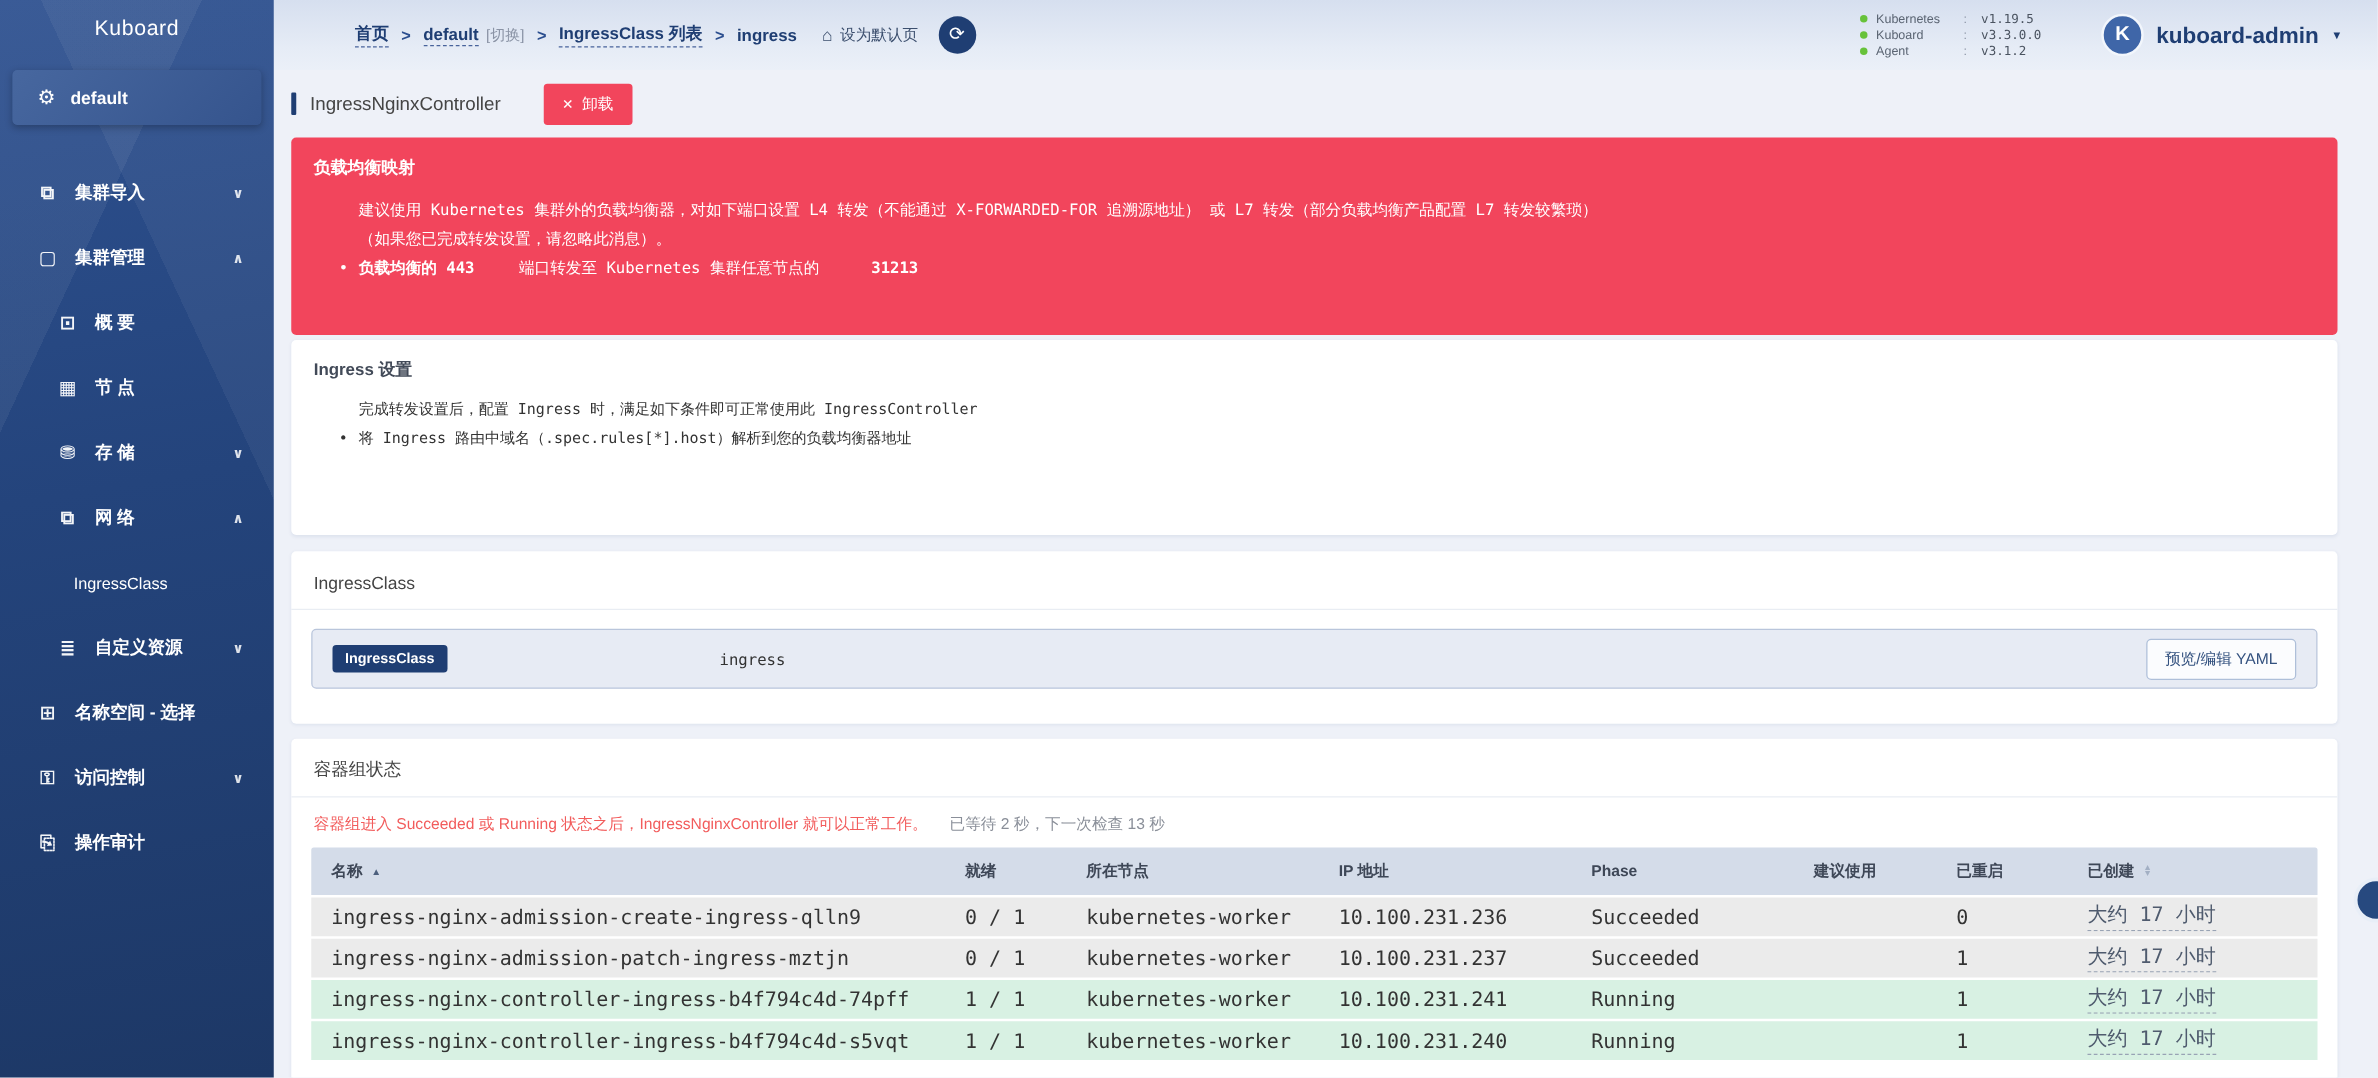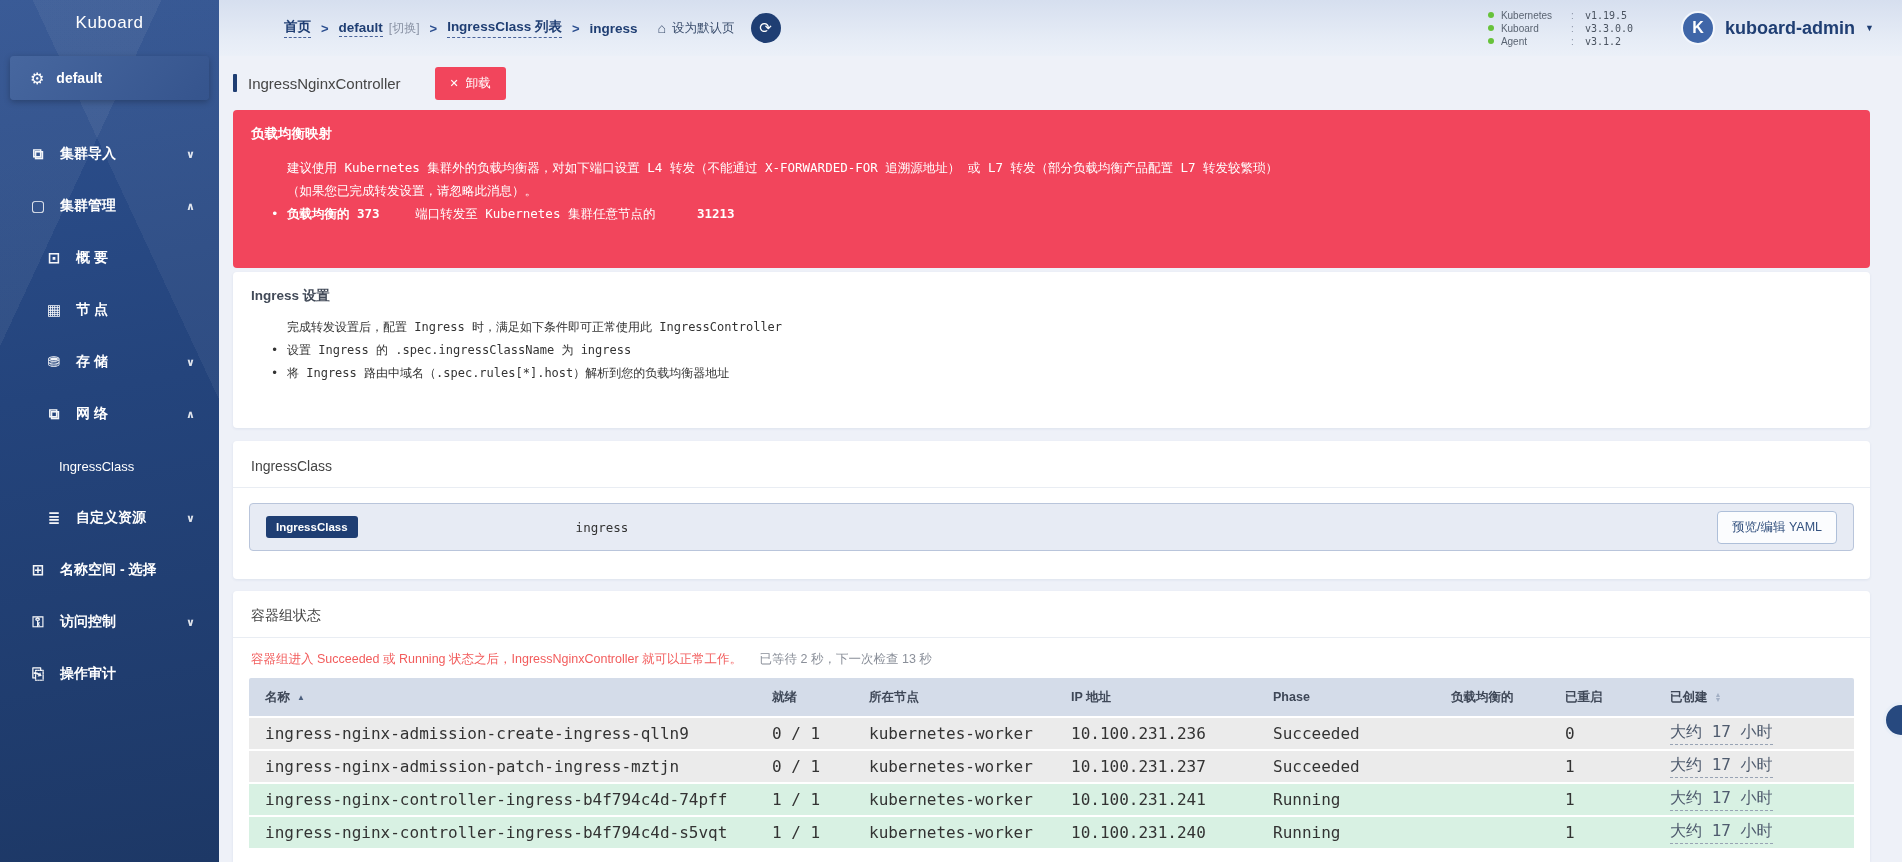--- a/index.html
+++ b/index.html
@@ -277,35 +277,34 @@
 
   <section class="alert">
     <div class="alert-title">负载均衡映射</div>
     <div class="alert-body">
       <div class="alert-line">建议使用 Kubernetes 集群外的负载均衡器，对如下端口设置 L4 转发（不能通过 X-FORWARDED-FOR 追溯源地址） 或 L7 转发（部分负载均衡产品配置 L7 转发较繁琐）</div>
       <div class="alert-line">（如果您已完成转发设置，请忽略此消息）。</div>
       <ul class="alert-bullets">
 
 
           <li class="alert-bullet">
-            <span class="b">负载均衡的 373</span>
+            <span class="b">负载均衡的 443</span>
             <span class="mid">端口转发至 Kubernetes 集群任意节点的</span>
             <span class="b2">31213</span>
           </li>
         </ul>
     </div>
   </section>
 
   <section class="card setup-card">
     <div class="section-title">Ingress 设置</div>
     <div class="setup-body">
       <div class="setup-intro">完成转发设置后，配置 Ingress 时，满足如下条件即可正常使用此 IngressController</div>
       <ul class="setup-bullets">
 
-          <li class="setup-bullet">设置 Ingress 的 .spec.ingressClassName 为 ingress</li>
 
           <li class="setup-bullet">将 Ingress 路由中域名（.spec.rules[*].host）解析到您的负载均衡器地址</li>
         </ul>
     </div>
   </section>
 
   <section class="card ic-card">
     <div class="ic-head">IngressClass</div>
     <div class="divider"></div>
     <div class="ic-row">
@@ -334,21 +333,21 @@
         <div class="cell">
             <span>所在节点</span>
           </div>
         <div class="cell">
             <span>IP 地址</span>
           </div>
         <div class="cell">
             <span>Phase</span>
           </div>
         <div class="cell">
-            <span>负载均衡的</span>
+            <span>建议使用</span>
           </div>
         <div class="cell">
             <span>已重启</span>
           </div>
         <div class="cell">
           <span>已创建</span>
           <span class="sort-both">
               <span>▲</span>
               <span>▼</span>
             </span>

